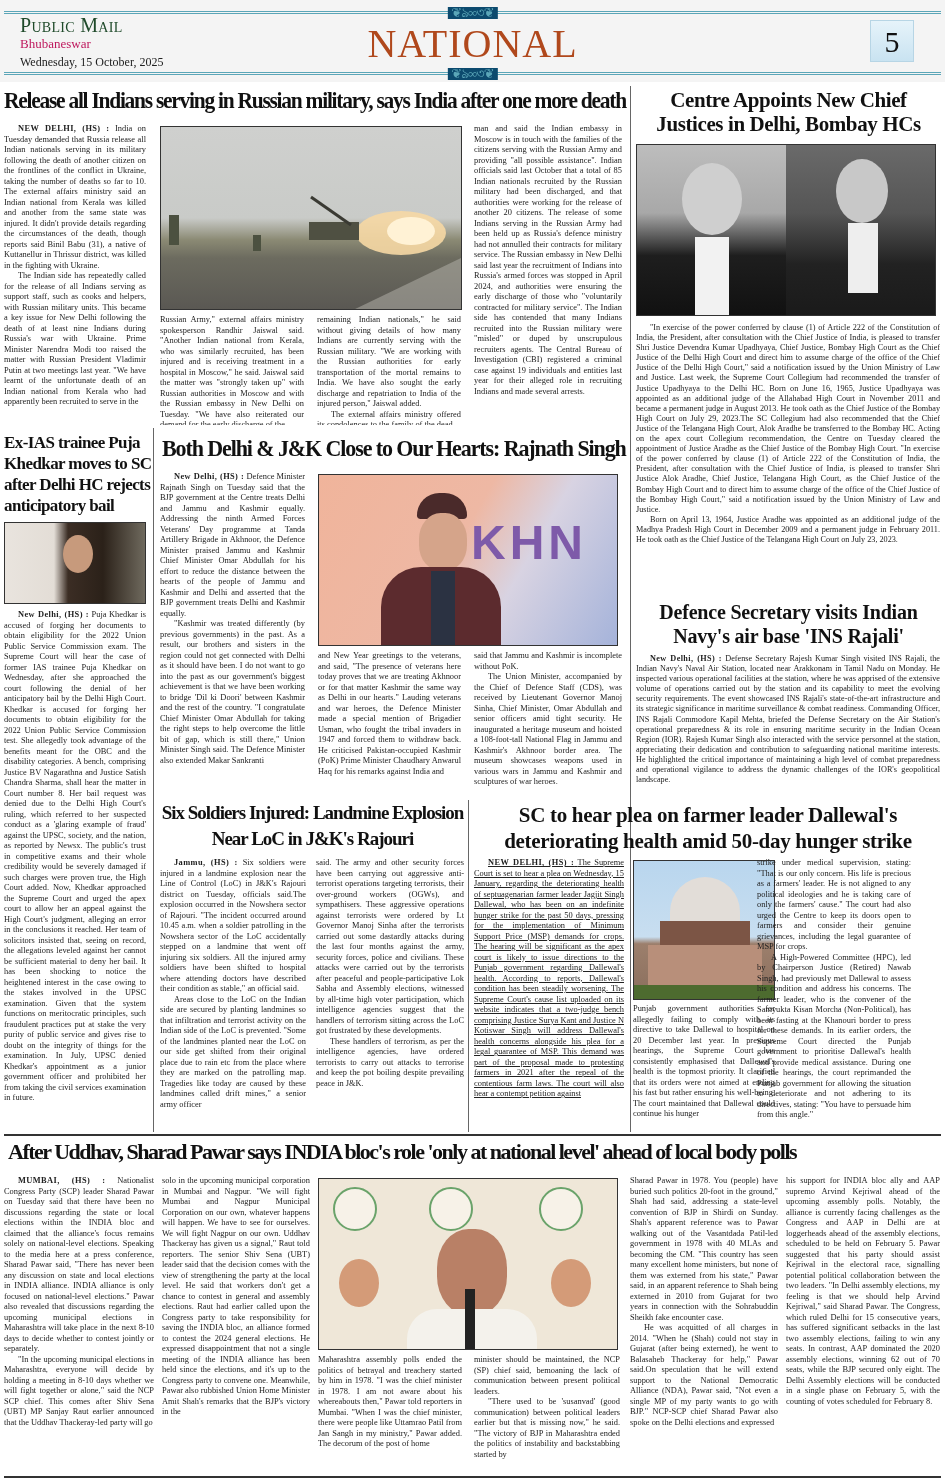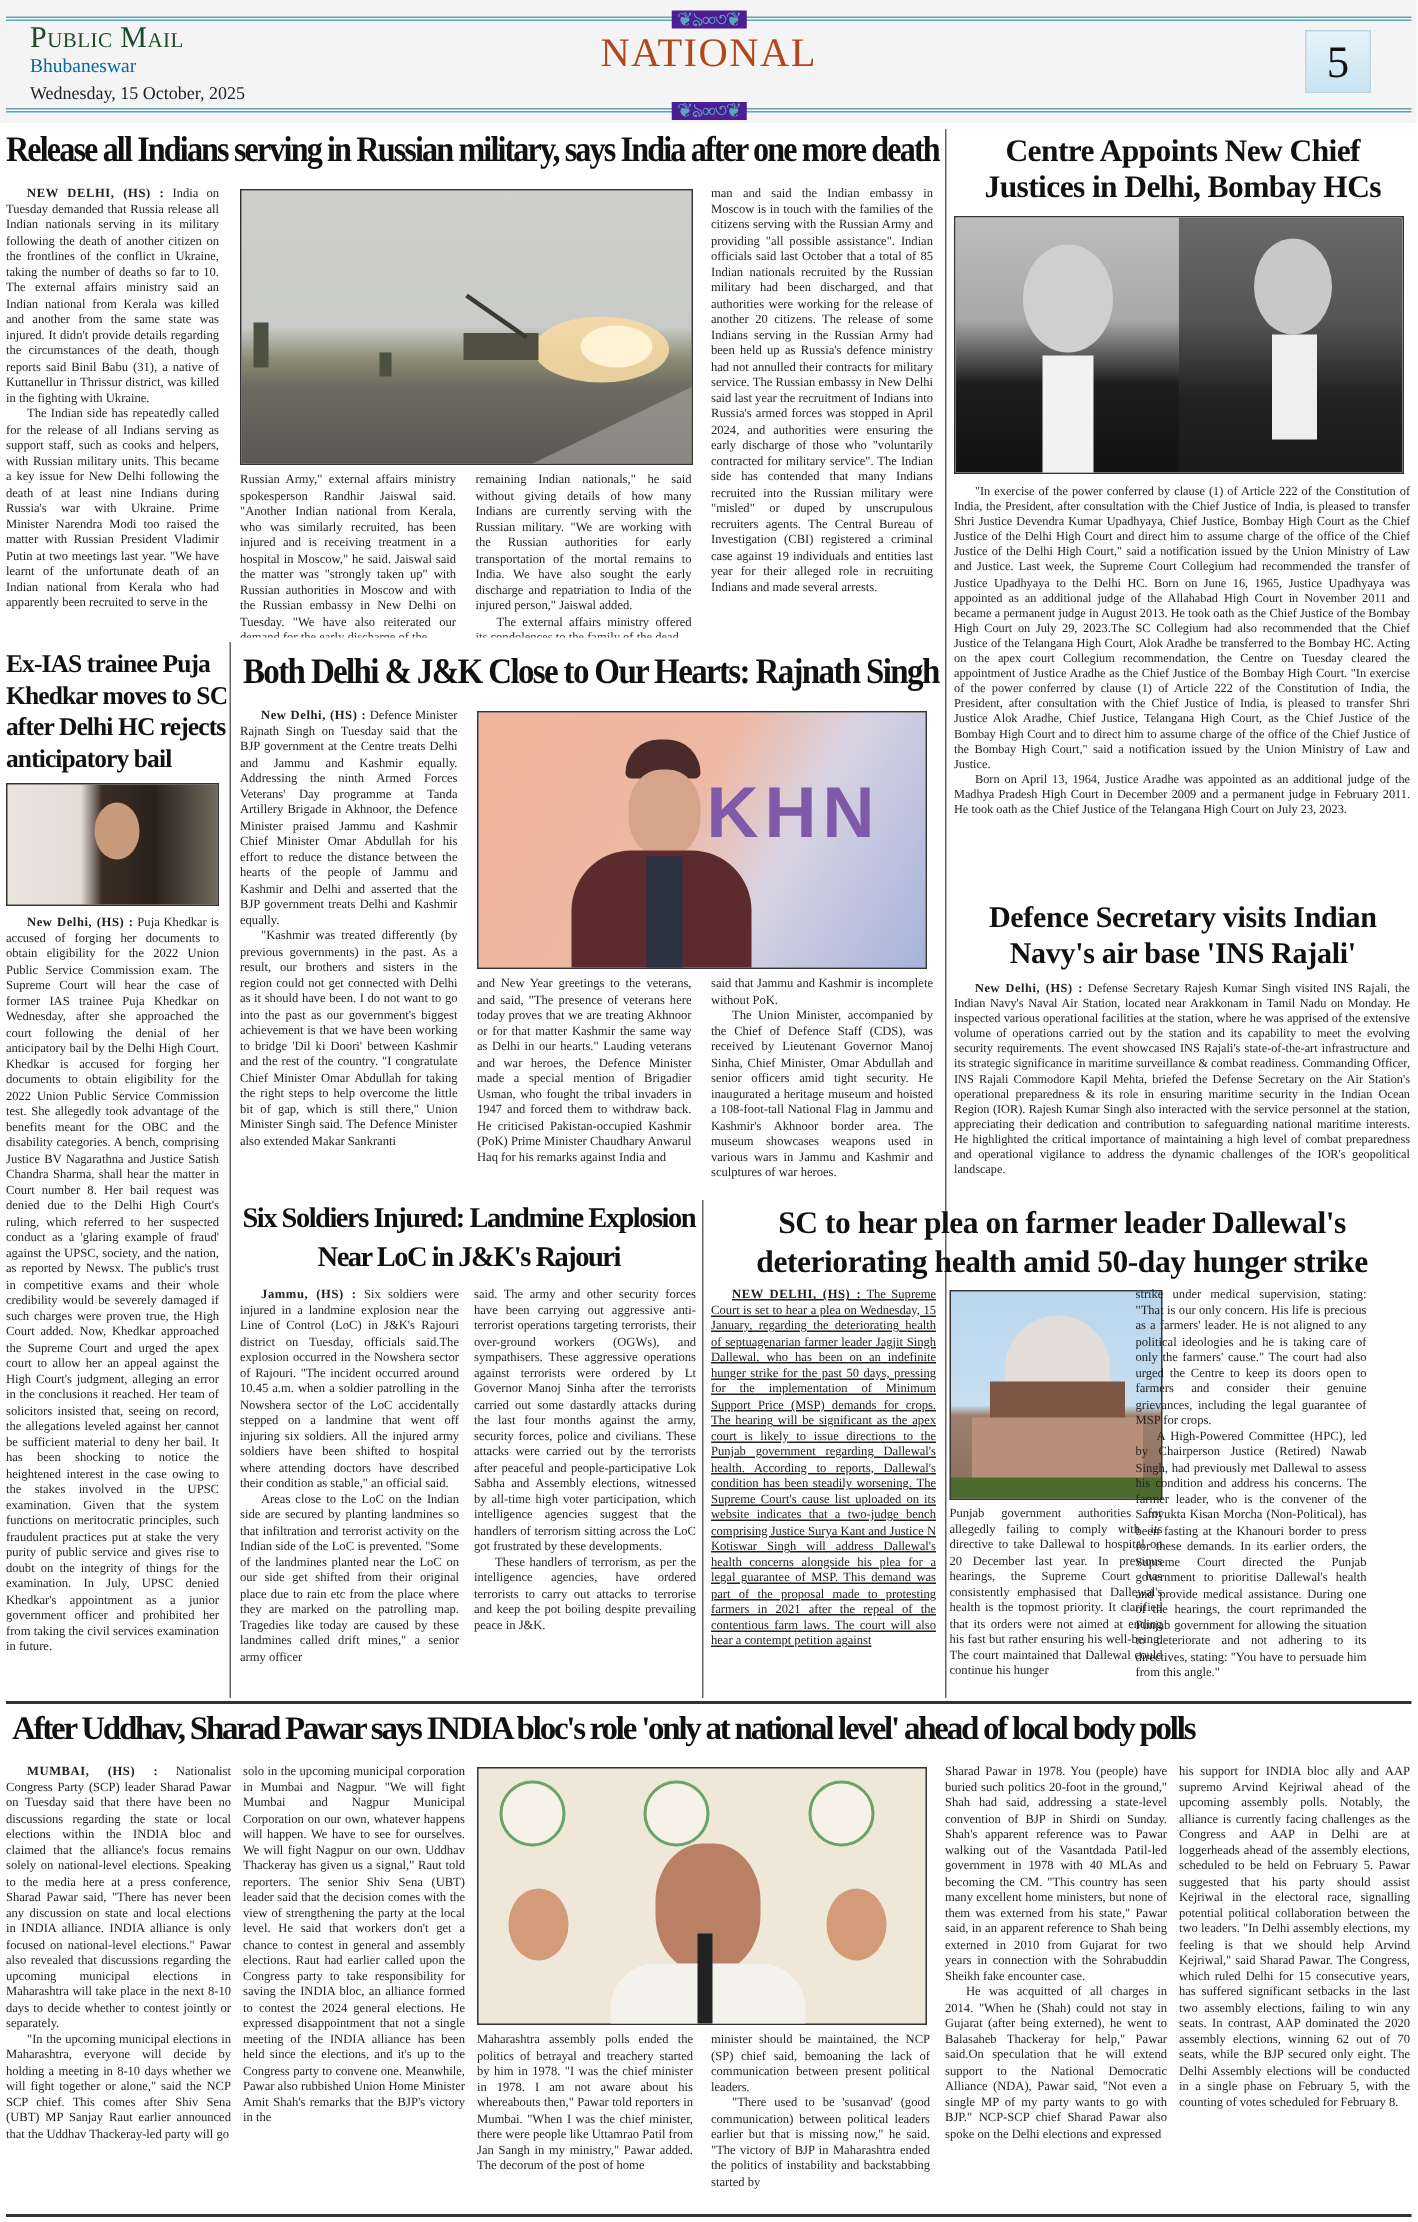--- a/index.html
+++ b/index.html
@@ -2,25 +2,25 @@
 <html><head>
 <meta charset="utf-8">
 <style>
 *{box-sizing:border-box;margin:0;padding:0}
 html,body{width:945px;height:1481px;background:#fff;overflow:hidden}
 body{position:relative;font-family:"Liberation Serif","DejaVu Serif",serif;color:#222}
 .abs{position:absolute}
 
 .mast{left:0;top:0;width:945px;height:82px;background:#f4f4f4}
 .rule{position:absolute;left:4px;right:4px;height:3px;border-top:1px solid #5ba6b8;border-bottom:1px solid #5ba6b8}
-.orn{position:absolute;left:50%;transform:translateX(-50%);color:#5ba6b8;font-size:13px;background:#4c1d95;padding:0 4px;line-height:12px;letter-spacing:-1px}
+.orn{position:absolute;left:50%;transform:translateX(-50%);color:#5ba6b8;font-size:13px;background:#0c4a6e;padding:0 4px;line-height:12px;letter-spacing:-1px}
 .paper-name{left:20px;top:14px;font-size:20px;color:#1f4a2a;font-variant:small-caps;letter-spacing:.3px}
-.city{left:20px;top:36px;font-size:13px;color:#0369a1}
+.city{left:20px;top:36px;font-size:13px;color:#be185d}
 .date{left:20px;top:55px;font-size:12px;color:#222}
-.section{left:0;width:945px;top:20px;text-align:center;font-size:27px;color:#b0481c;letter-spacing:1px}
+.section{left:0;width:945px;top:20px;text-align:center;font-size:40px;color:#b0481c;letter-spacing:1px}
 .pageno{left:870px;top:20px;width:44px;height:42px;background:linear-gradient(#e6f3fa,#c9e3f1);border:1px solid #b7d5e5;font-size:30px;text-align:center;line-height:42px;color:#111}
 
 .hl{font-family:"Liberation Serif",serif;font-weight:bold;color:#111;line-height:1.05;letter-spacing:-.6px}
 
 .txt{font-size:8.4px;line-height:10.5px;text-align:justify;color:#222;hyphens:auto}
 .txt p{text-indent:14px}
 .txt p + p{margin-top:0}
 .lead{font-weight:bold;letter-spacing:.4px}
 .photo{overflow:hidden;border:1px solid #333}
 .vline{position:absolute;width:1px;background:#666}

